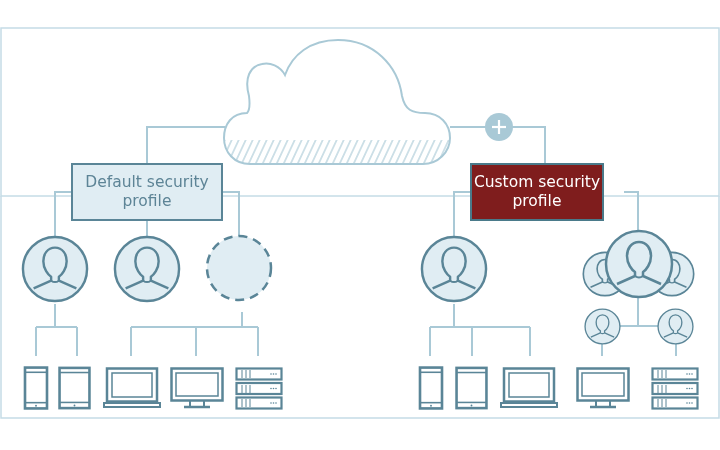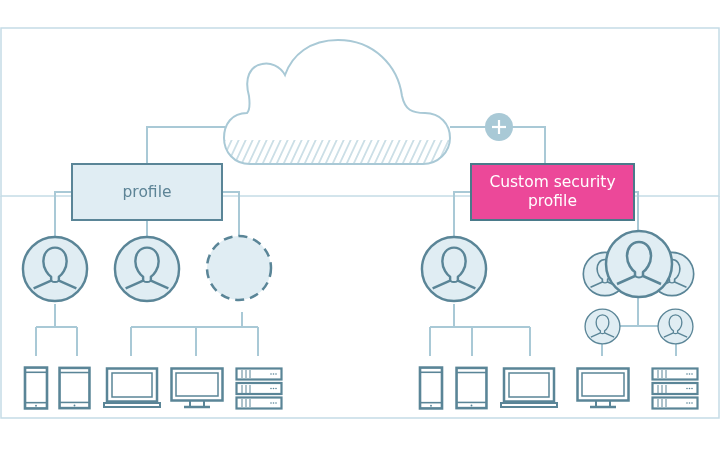--- a/index.html
+++ b/index.html
@@ -1,20 +1,20 @@
 <!DOCTYPE html>
 <html><head>
 <meta charset="utf-8">
 <style>
   html,body{margin:0;padding:0;background:#ffffff;}
   body{width:720px;height:450px;overflow:hidden;position:relative;font-family:"DejaVu Sans",sans-serif;}
   #stage{position:absolute;left:0;top:0;width:720px;height:450px;}
   .lbl{position:absolute;text-align:center;font-size:15.5px;line-height:19px;display:flex;align-items:center;justify-content:center;box-sizing:border-box;}
   .lbl.default{left:71px;top:163px;width:152px;height:58px;background:#e0edf3;border:2px solid #5a8597;color:#5d8496;}
-  .lbl.custom{left:470px;top:163px;width:165px;height:58px;background:#ec4899;border:2px solid #4a7a8a;color:#ffffff;}
+  .lbl.custom{left:470px;top:163px;width:134px;height:58px;background:#7f1d1d;border:2px solid #4a7a8a;color:#ffffff;}
   .lbl span{display:block;}
 </style>
 </head>
 <body>
 
 <svg id="stage" width="720" height="450" viewBox="0 0 720 450" xmlns="http://www.w3.org/2000/svg">
   <defs>
     <pattern id="hatch" width="7" height="12" patternUnits="userSpaceOnUse" patternTransform="skewX(-25)">
       <line x1="3" y1="0" x2="3" y2="12" stroke="#a9c9d6" stroke-width="1.2"></line>
     </pattern>
@@ -134,20 +134,21 @@
 
   <use href="#phone" x="418" y="366" width="26" height="44"></use>
   <use href="#tablet" x="455" y="366" width="33" height="44"></use>
   <use href="#laptop" x="500" y="366" width="58" height="44"></use>
   <use href="#monitor" x="576" y="366" width="54" height="44"></use>
   <use href="#server" x="651" y="366" width="48" height="46"></use>
 </svg>
 
 <div class="lbl default">
   <div>
+    <span>Default security</span>
     <span>profile</span>
   </div>
 </div>
 <div class="lbl custom">
   <div>
     <span>Custom security</span>
     <span>profile</span>
   </div>
 </div>
 

